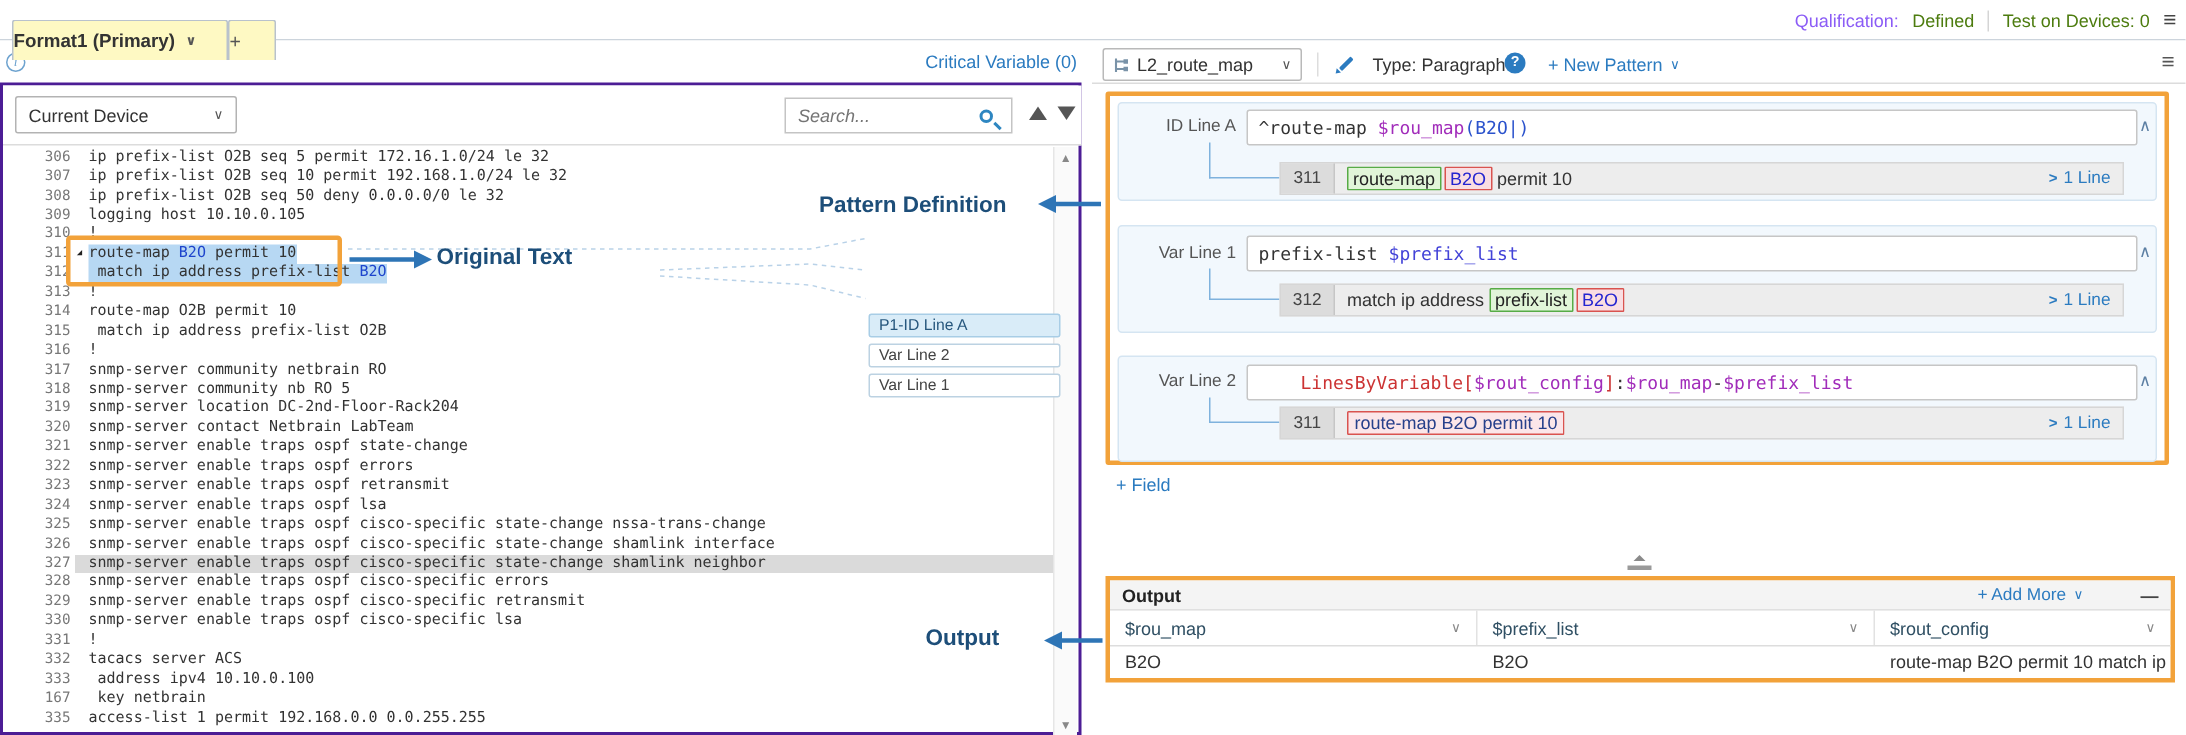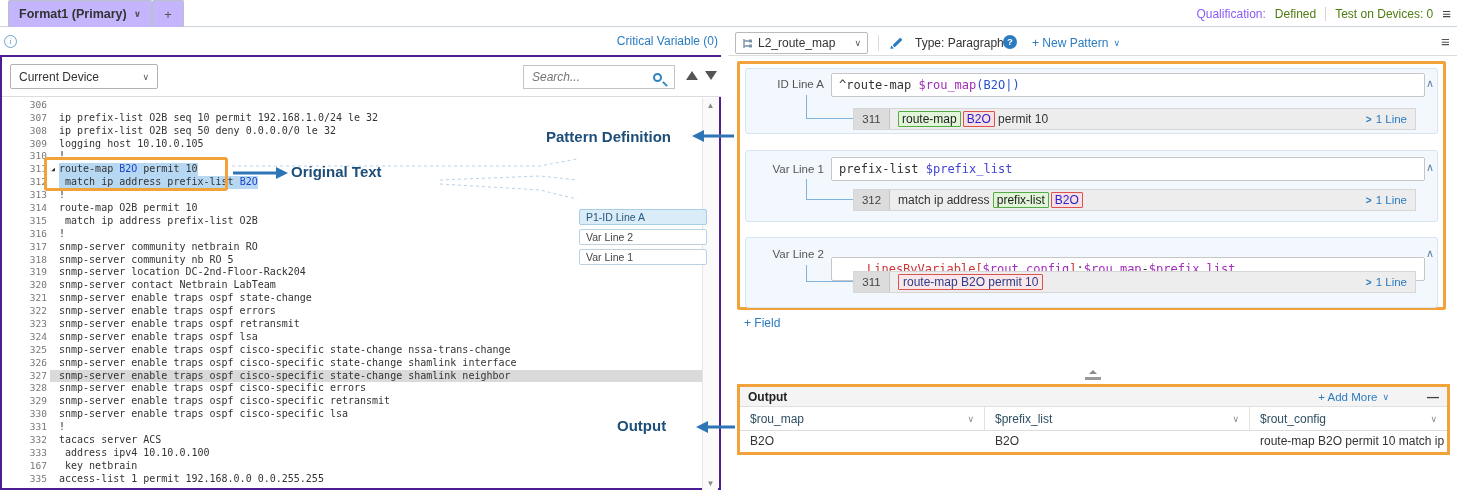--- a/index.html
+++ b/index.html
@@ -1,21 +1,21 @@
 <!DOCTYPE html>
 <html><head>
 <meta charset="utf-8">
 <style>
   * { margin:0; padding:0; box-sizing:border-box; }
   html,body { width:1457px; height:490px; background:#fff; overflow:hidden;
     font-family:"Liberation Sans","DejaVu Sans",sans-serif; color:#333; }
 
   
   .tabbar { position:absolute; left:0; top:0; width:1457px; height:27px; background:#fff; border-bottom:1px solid #ccd4dc; }
-  .tab { position:absolute; top:0; height:27px; background:#c4b5fd; border:1px solid #b9c2cc; border-bottom:none; border-radius:2px 2px 0 0; display:flex; align-items:center; justify-content:center; z-index:2; }
+  .tab { position:absolute; top:13px; height:27px; background:#fef9c3; border:1px solid #b9c2cc; border-bottom:none; border-radius:2px 2px 0 0; display:flex; align-items:center; justify-content:flex-start; z-index:2; }
   .tab-active { left:8px; width:144px; gap:7px; font-size:12.5px; font-weight:bold; color:#333; }
   .tab-plus { left:152px; width:32px; font-size:13px; color:#555; }
   .chev { color:#555; font-size:9px; }
   .top-right { position:absolute; right:6px; top:0; height:27px; display:flex; align-items:center; gap:9px; font-size:12px; z-index:2; }
   .gray-label { color:#8b5cf6; }
   .blue-link { color:#4d7c0f; cursor:pointer; }
   .vbar { width:1px; height:14px; background:#d5d5d5; }
   .burger { color:#444; font-size:15px; line-height:1; }
 
   
@@ -171,21 +171,21 @@
     <div class="search-box">
       <input type="text" placeholder="Search..." style="">
       <span class="mag"></span>
     </div>
     <div class="tri-btn tri-up"></div>
     <div class="tri-btn tri-down"></div>
   </div>
 
   <div class="config" id="config-lines">
       <div class="cfg-row"><span class="cfg-num">305</span><span class="cfg-fold"></span><span class="cfg-text">!</span></div>
-      <div class="cfg-row"><span class="cfg-num">306</span><span class="cfg-fold"></span></div>
+      <div class="cfg-row"><span class="cfg-num">306</span><span class="cfg-fold"></span><span class="cfg-text">ip prefix-list O2B seq 5 permit 172.16.1.0/24 le 32</span></div>
       <div class="cfg-row"><span class="cfg-num">307</span><span class="cfg-fold"></span><span class="cfg-text">ip prefix-list O2B seq 10 permit 192.168.1.0/24 le 32</span></div>
       <div class="cfg-row"><span class="cfg-num">308</span><span class="cfg-fold"></span><span class="cfg-text">ip prefix-list O2B seq 50 deny 0.0.0.0/0 le 32</span></div>
       <div class="cfg-row"><span class="cfg-num">309</span><span class="cfg-fold"></span><span class="cfg-text">logging host 10.10.0.105</span></div>
       <div class="cfg-row"><span class="cfg-num">310</span><span class="cfg-fold"></span><span class="cfg-text">!</span></div>
       <div class="cfg-row"><span class="cfg-num">311</span><span class="cfg-fold">◢</span><span class="cfg-text sel">route-map <span class="cfg-b2o">B2O</span> permit 10</span></div>
       <div class="cfg-row"><span class="cfg-num">312</span><span class="cfg-fold"></span><span class="cfg-text sel"> match ip address prefix-list <span class="cfg-b2o">B2O</span></span></div>
       <div class="cfg-row"><span class="cfg-num">313</span><span class="cfg-fold"></span><span class="cfg-text">!</span></div>
       <div class="cfg-row"><span class="cfg-num">314</span><span class="cfg-fold"></span><span class="cfg-text">route-map O2B permit 10</span></div>
       <div class="cfg-row"><span class="cfg-num">315</span><span class="cfg-fold"></span><span class="cfg-text"> match ip address prefix-list O2B</span></div>
       <div class="cfg-row"><span class="cfg-num">316</span><span class="cfg-fold"></span><span class="cfg-text">!</span></div>
@@ -268,21 +268,21 @@
     <span class="parts"><span class="p-plain">match ip address </span><span class="p-green">prefix-list</span><span class="p-b2o">B2O</span></span>
     <span class="count">
       <span class="gt">&gt;</span>
       <span>1 Line</span>
     </span>
   </div>
 </div>
 
 <div class="sec sec-3">
   <div class="sec-label" style="top:10px;">Var Line 2</div>
-  <div class="pat-input" style="top:19px;padding-left:35px;"><span class="p-red">LinesByVariable</span><span class="p-red">[</span><span class="p-purple">$rout_config</span><span class="p-red">]</span><span class="p-plain">:</span><span class="p-purple">$rou_map</span><span class="p-plain">-</span><span class="p-purple">$prefix_list</span></div>
+  <div class="pat-input" style="top:5px;padding-left:35px;"><span class="p-red">LinesByVariable</span><span class="p-red">[</span><span class="p-purple">$rout_config</span><span class="p-red">]</span><span class="p-plain">:</span><span class="p-purple">$rou_map</span><span class="p-plain">-</span><span class="p-purple">$prefix_list</span></div>
   <span class="collapse" style="top:9px;">∧</span>
   <div class="connector" style="top:27px; height:17px;"></div>
   <div class="result" style="top:33px;">
     <span class="lno">311</span>
     <span class="parts"><span class="p-redbox">route-map B2O permit 10</span></span>
     <span class="count">
       <span class="gt">&gt;</span>
       <span>1 Line</span>
     </span>
   </div>

